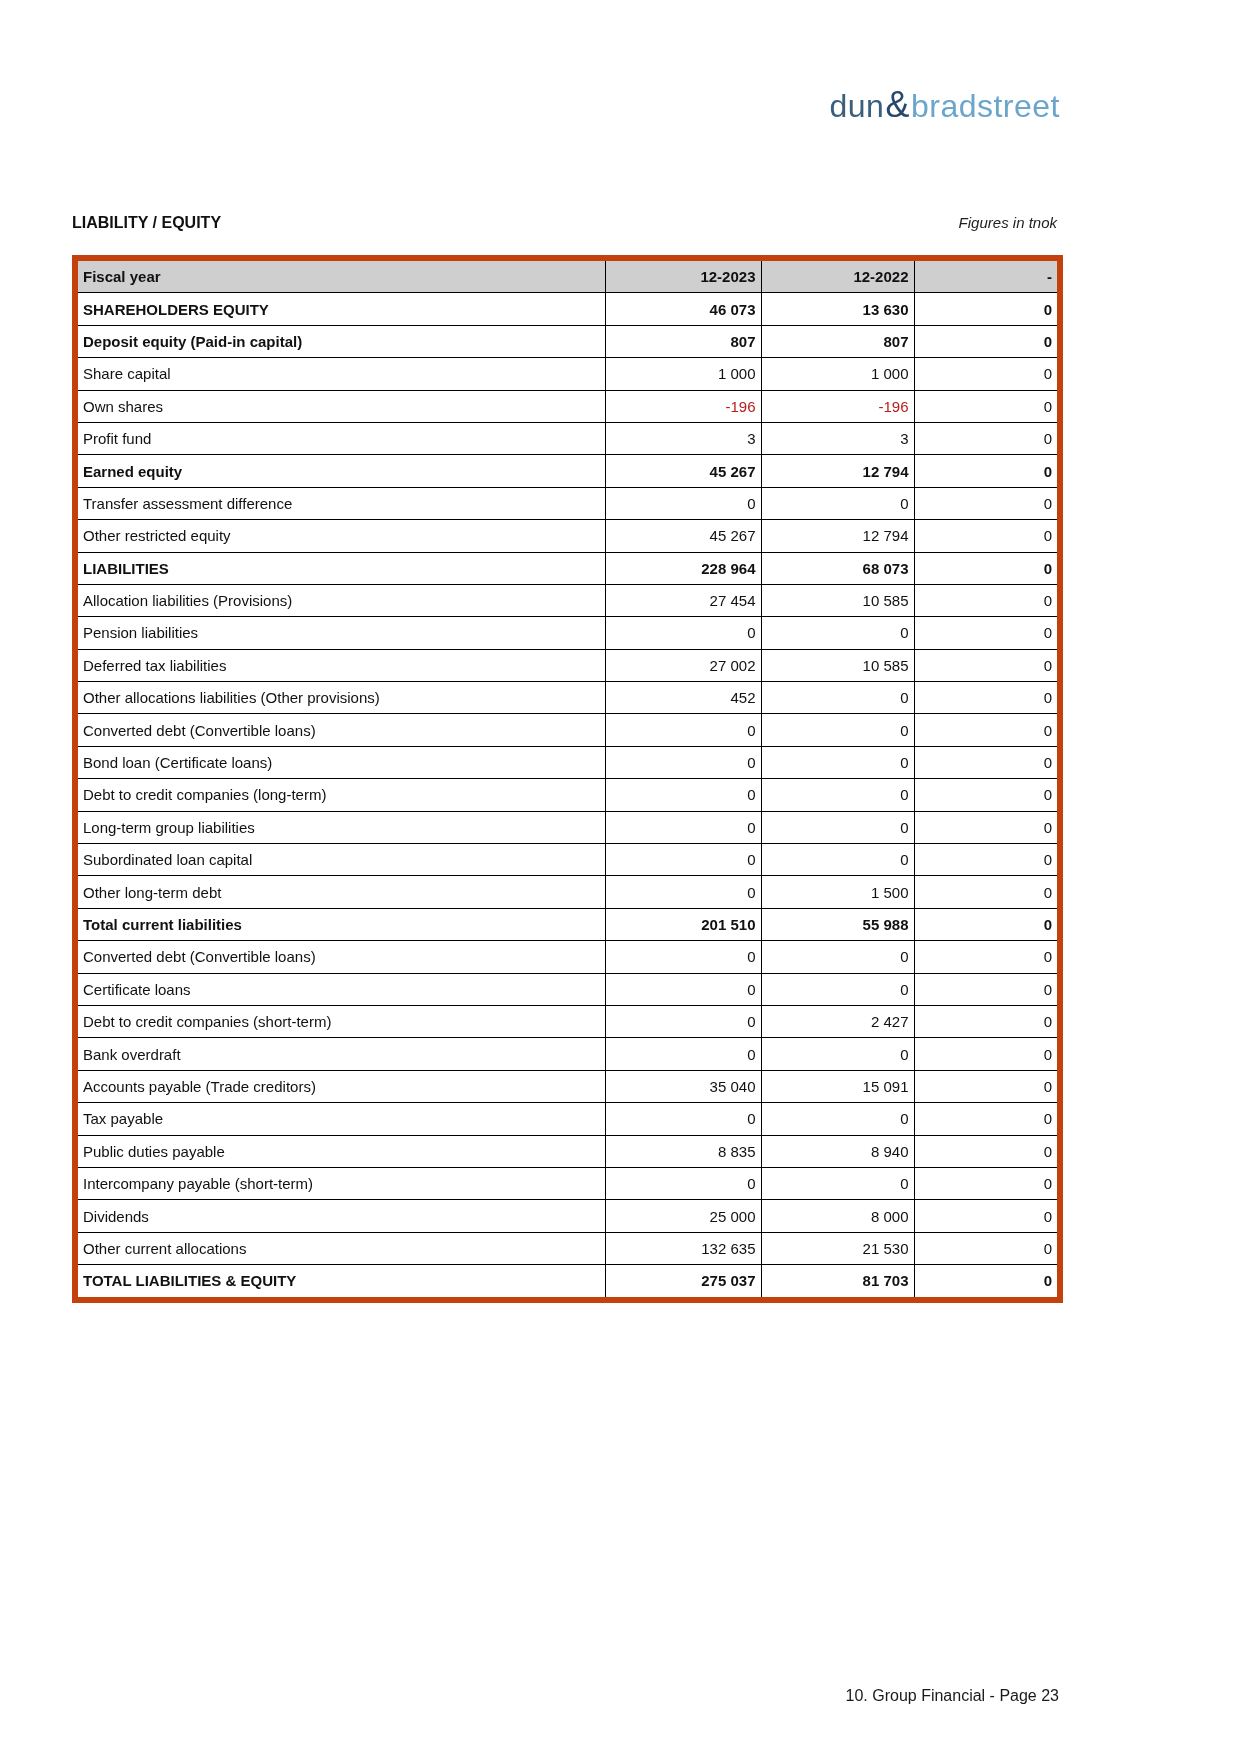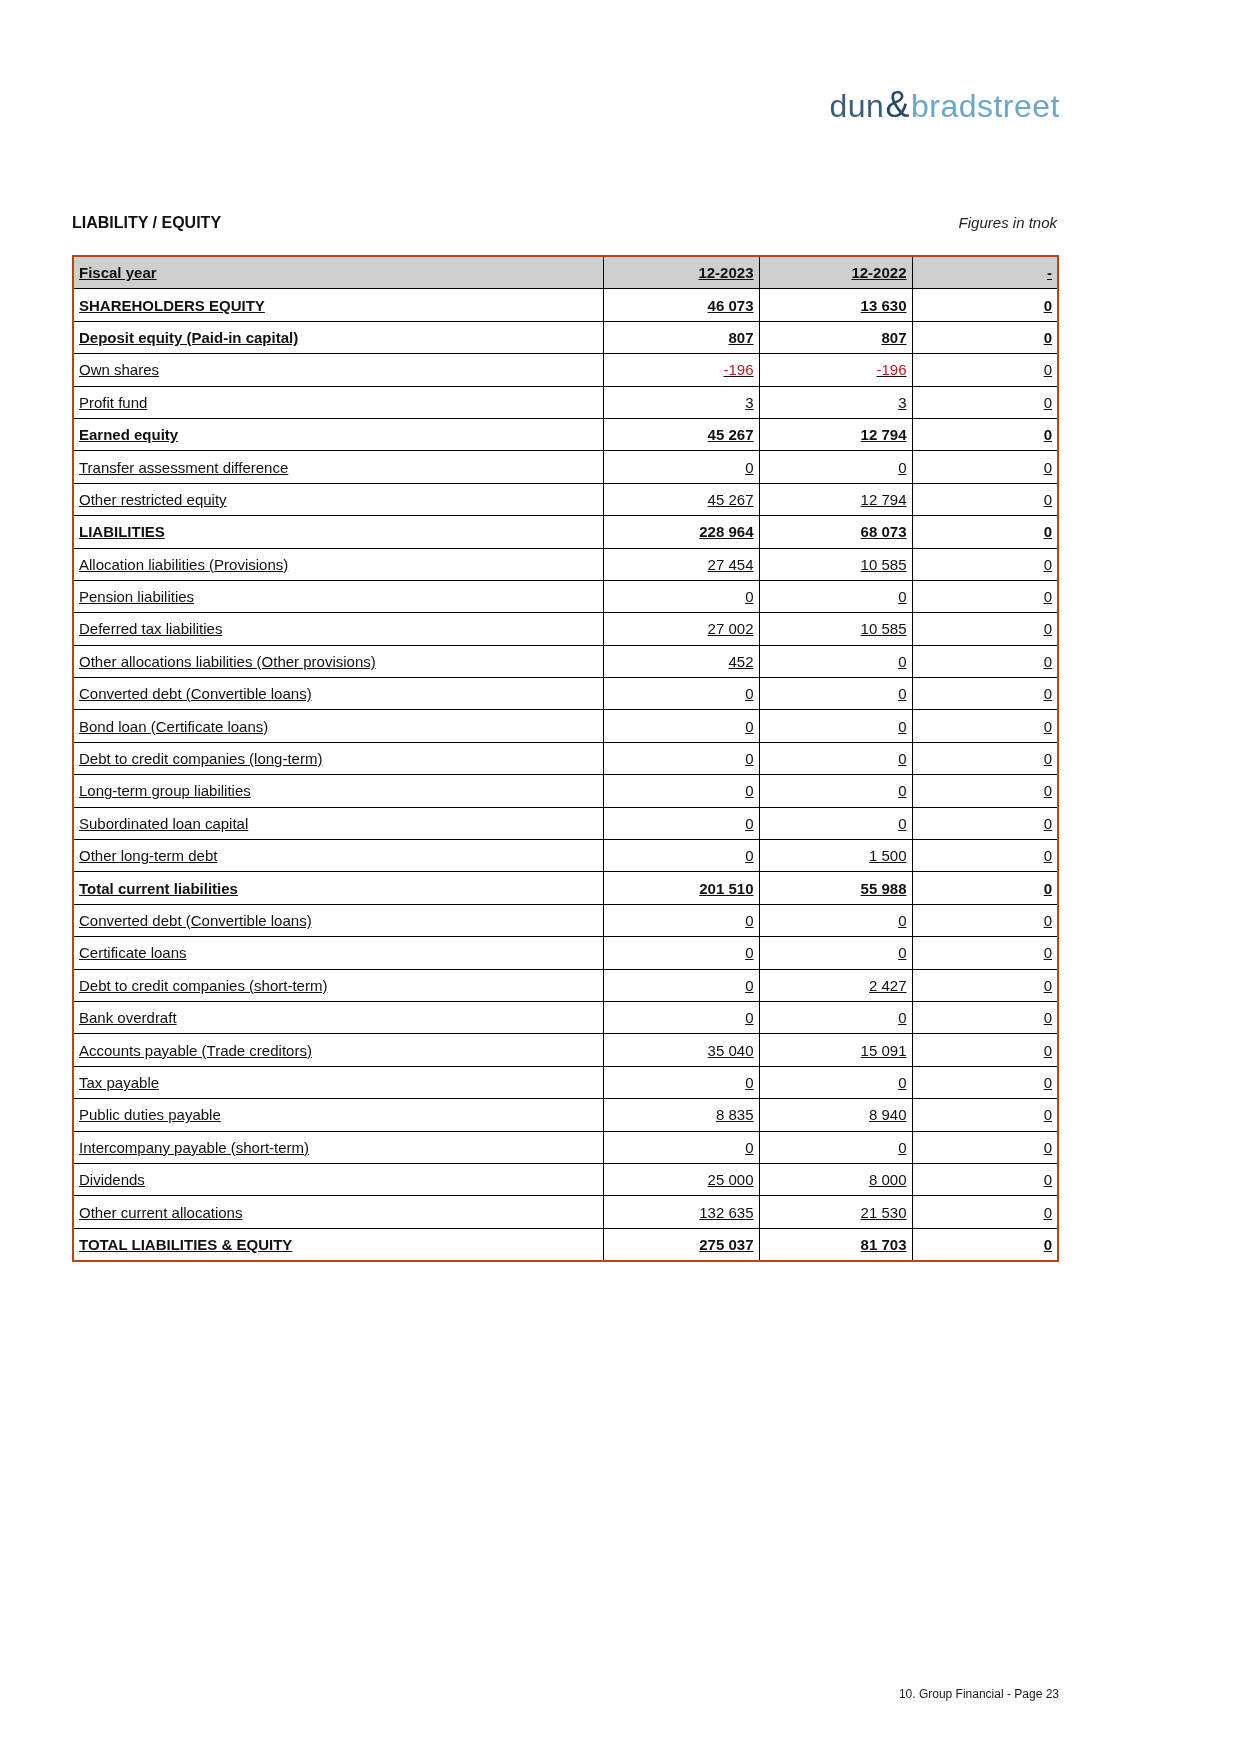--- a/index.html
+++ b/index.html
@@ -49,32 +49,32 @@
     color: #111;
   }
   table.fin td, table.fin th {
     border: 1px solid #000;
     height: 31.4px;
     padding: 0 5px;
     vertical-align: middle;
     overflow: hidden;
     white-space: nowrap;
   }
-  table.fin { border: 2px solid #c2410c; text-decoration: underline; }
+  table.fin { border: 6px solid #c2410c; }
   table.fin thead th { background: #cfcfcf; font-weight: bold; }
   th.label, td.label { text-align: left; }
   th.num, td.num { text-align: right; }
   tr.bold td { font-weight: bold; }
   td.neg { color: #b91c1c; }
   
   .footer {
     position: absolute;
     right: 182px;
     top: 1687px;
-    font-size: 12px;
+    font-size: 16px;
     color: #1a1a1a;
   }
 </style>
 </head>
 <body>
 
 <div class="page">
 
   <div class="logo">
     <span class="l1">dun</span><span class="lamp">&amp;</span><span class="l2">bradstreet</span>
@@ -107,20 +107,26 @@
           <td class="num">13 630</td>
           <td class="num">0</td>
         </tr>
         <tr class="bold">
           <td class="label">Deposit equity (Paid-in capital)</td>
           <td class="num">807</td>
           <td class="num">807</td>
           <td class="num">0</td>
         </tr>
         <tr>
+          <td class="label">Share capital</td>
+          <td class="num">1 000</td>
+          <td class="num">1 000</td>
+          <td class="num">0</td>
+        </tr>
+        <tr>
           <td class="label">Own shares</td>
           <td class="num neg">-196</td>
           <td class="num neg">-196</td>
           <td class="num">0</td>
         </tr>
         <tr>
           <td class="label">Profit fund</td>
           <td class="num">3</td>
           <td class="num">3</td>
           <td class="num">0</td>

